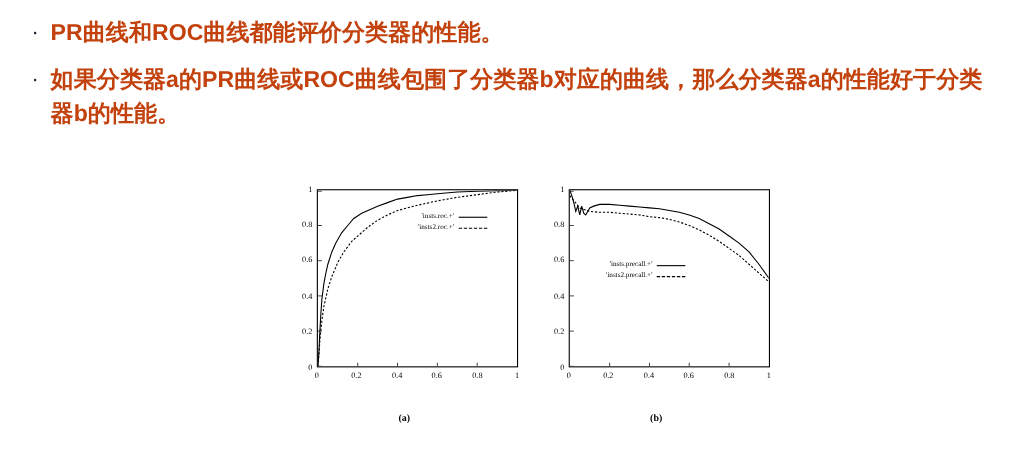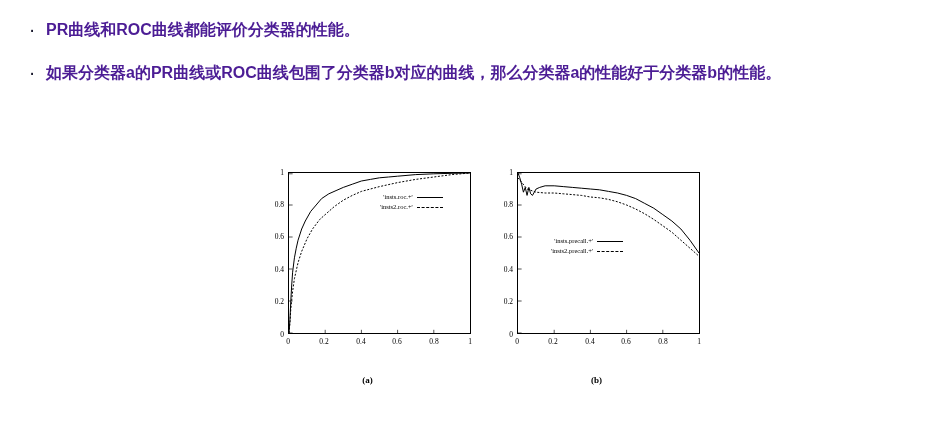--- a/index.html
+++ b/index.html
@@ -33,22 +33,22 @@
   .bullet-marker {
     color: #1a1a2e;
     font-size: 20px;
     line-height: 30px;
     width: 28px;
     flex: 0 0 28px;
     text-align: center;
     font-weight: 400;
   }
   .bullet-text {
-    color: #4c1d95;
-    font-size: 16px;
+    color: #c2410c;
+    font-size: 21px;
     font-weight: bold;
     line-height: 31px;
     letter-spacing: 0px;
   }
   .charts {
     position: absolute;
     left: 262px;
     top: 168px;
     width: 440px;
     height: 215px;

